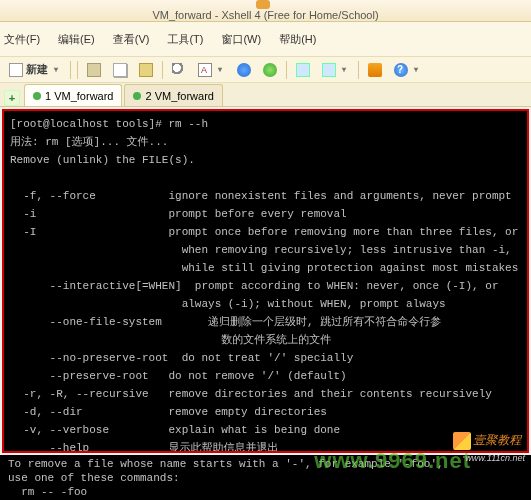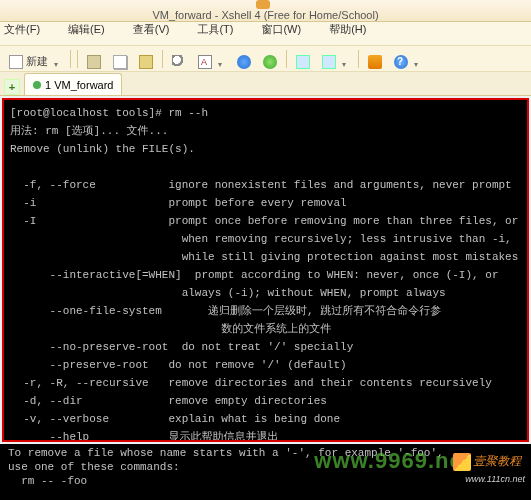--- a/index.html
+++ b/index.html
@@ -1,23 +1,23 @@
 <!DOCTYPE html>
 <html><head>
 <meta charset="utf-8">
 <style>
 * { margin: 0; padding: 0; box-sizing: border-box; }
 body { width: 531px; height: 500px; font-family: "Microsoft YaHei", Arial, sans-serif; font-size: 11px; background: #f0f0f0; overflow: hidden; position: relative; }
 .titlebar { height: 22px; background: linear-gradient(#fdf5e6,#f5e8c8); display: flex; align-items: center; padding: 0 6px; border-bottom: 1px solid #d8c88f; flex-direction: column; }
 .titlebar .icon { width: 14px; height: 14px; background: #e8a33d; border-radius: 3px; margin-right: 6px; }
 .titlebar .title { flex: 1; text-align: center; font-size: 11px; color: #555; }
-.menubar { height: 24px; background: #fcf6e4; display: flex; align-items: flex-start; padding: 0 4px; gap: 28px; font-size: 11px; color: #333; border-bottom: 1px solid #e6dcb5; }
+.menubar { height: 35px; background: #fcf6e4; display: flex; align-items: center; padding: 0 4px; gap: 18px; font-size: 11px; color: #333; border-bottom: 1px solid #e6dcb5; }
 .menubar span { cursor: default; }
 .toolbar { height: 26px; background: #fbf4de; display: flex; align-items: center; padding: 0 4px; gap: 2px; border-bottom: 1px solid #e6dcb5; }
-.tbtn { display: flex; align-items: flex-end; height: 22px; padding: 0 4px; border: 1px solid transparent; border-radius: 2px; gap: 3px; font-size: 11px; color: #444; }
+.tbtn { display: flex; align-items: center; height: 22px; padding: 0 4px; border: 1px solid transparent; border-radius: 2px; gap: 3px; font-size: 11px; color: #444; font-weight: bold; }
 .tico { width: 14px; height: 14px; display: inline-block; }
 .sep { width: 1px; height: 18px; background: #d8c88f; margin: 0 2px; }
 .i-new { background: #fff; border: 1px solid #999; }
 .i-reconn { background: linear-gradient(45deg,#3a7bd5,#6fa8ff); border-radius: 2px; }
 .i-save { background: #d9cfa0; border: 1px solid #a89c6e; }
 .i-copy { background: #fff; border: 1px solid #aaa; box-shadow: 1px 1px 0 #aaa; }
 .i-paste { background: #e6d380; border: 1px solid #b89d3c; }
 .i-find { background: radial-gradient(circle at 35% 35%,#fff 30%,#888 31%,#888 50%,transparent 51%); }
 .i-a { background:#fff; border:1px solid #888; position:relative; }
 .i-a::after { content:"A"; font:9px/12px Arial; position:absolute; left:2px; top:0; color:#a33; }
@@ -30,21 +30,21 @@
 .dd { width: 10px; display:inline-block; text-align:center; color:#777; font-size:8px; }
 .tabbar { height: 24px; background: #f6efd7; display: flex; align-items: flex-end; padding: 0 4px; border-bottom: 1px solid #d8c88f; }
 .addtab { width: 16px; height: 16px; border: 1px solid #cfa; background: #e9f7dc; color: #3a7a1f; text-align: center; line-height: 14px; font-weight: bold; margin-right: 4px; border-radius: 2px; }
 .tab { height: 22px; display: flex; align-items: center; padding: 0 8px; border: 1px solid #d8c88f; border-bottom: none; background: #fffef8; border-radius: 3px 3px 0 0; margin-right: 2px; font-size: 11px; gap: 4px; }
 .tab.inactive { background: #f0e9cf; }
 .dot { width: 8px; height: 8px; border-radius: 50%; display:inline-block; }
 .dot.g { background: #4caf50; }
 .terminal { background: #000000; color: #c0c0c0; font-family: "Consolas","Courier New",monospace; font-size: 11px; line-height: 18px; padding: 4px 6px; border: 2px solid #d40000; margin: 2px; height: 344px; overflow: hidden; white-space: pre; }
 .below { background: #000; color: #c0c0c0; font-family: "Consolas","Courier New",monospace; font-size: 11px; line-height: 14px; padding: 2px 8px 0; height: 80px; white-space: pre-wrap; position: relative; }
 .wm1 { position: absolute; right: 60px; bottom: 26px; font: bold 22px Arial; color: rgba(90,200,60,0.65); letter-spacing: 1px; }
-.wm2 { position: absolute; right: 6px; bottom: 15px; font: italic 12px Arial; color: rgba(255,150,40,0.9); }
+.wm2 { position: absolute; right: 6px; bottom: 36px; font: italic 12px Arial; color: rgba(255,150,40,0.9); }
 .wm2 .b { display:inline-block; width:18px; height:18px; background: linear-gradient(135deg,#ff9a3c 50%,#ffcf3c 50%); margin-right:2px; vertical-align:middle; border-radius:2px; }
 </style>
 </head>
 <body>
 
 <div class="titlebar">
   <span class="icon"></span>
   <span class="title">VM_forward - Xshell 4 (Free for Home/School)</span>
 </div>
 
@@ -105,20 +105,24 @@
       <span class="dd">▾</span>
     </div>
 </div>
 
 <div class="tabbar">
   <div class="addtab">+</div>
   <div class="tab">
       <span class="dot g"></span>
       <span>1 VM_forward</span>
     </div>
+  <div class="tab inactive">
+      <span class="dot g"></span>
+      <span>2 VM_forward</span>
+    </div>
 </div>
 
 <div class="terminal">[root@localhost tools]# rm --h
 用法: rm [选项]... 文件...
 Remove (unlink) the FILE(s).
 
   -f, --force           ignore nonexistent files and arguments, never prompt
   -i                    prompt before every removal
   -I                    prompt once before removing more than three files, or
                           when removing recursively; less intrusive than -i,

